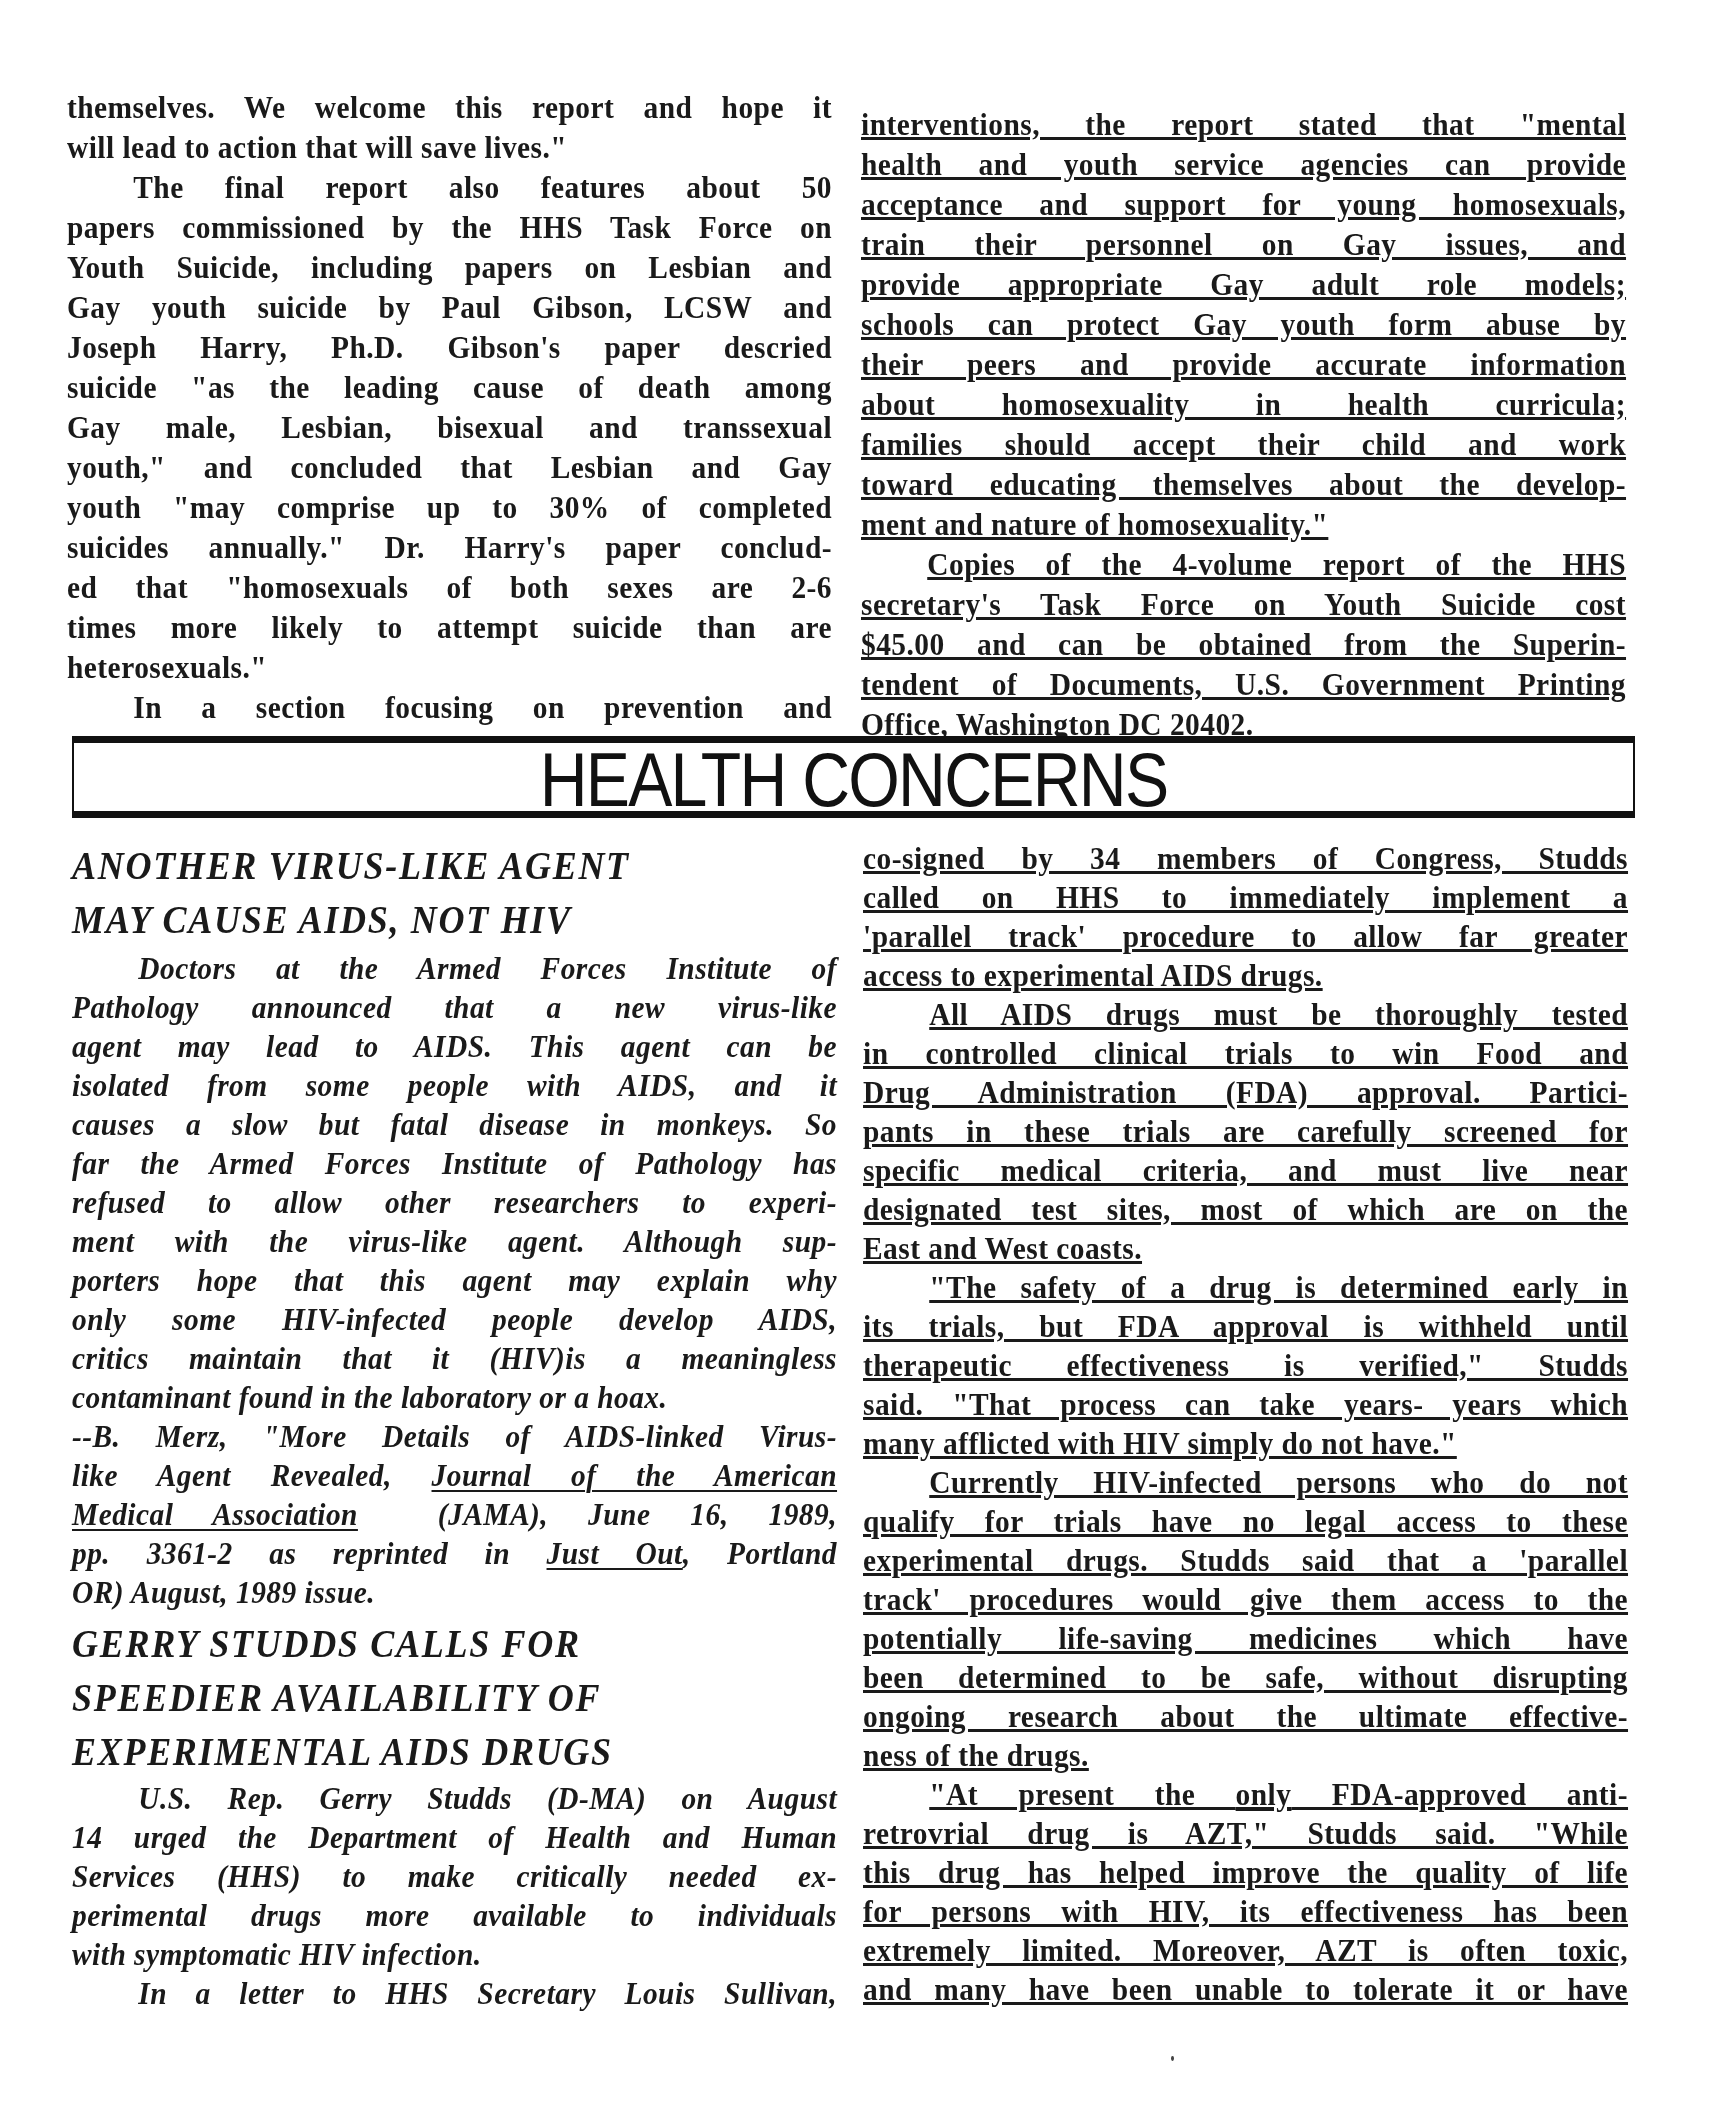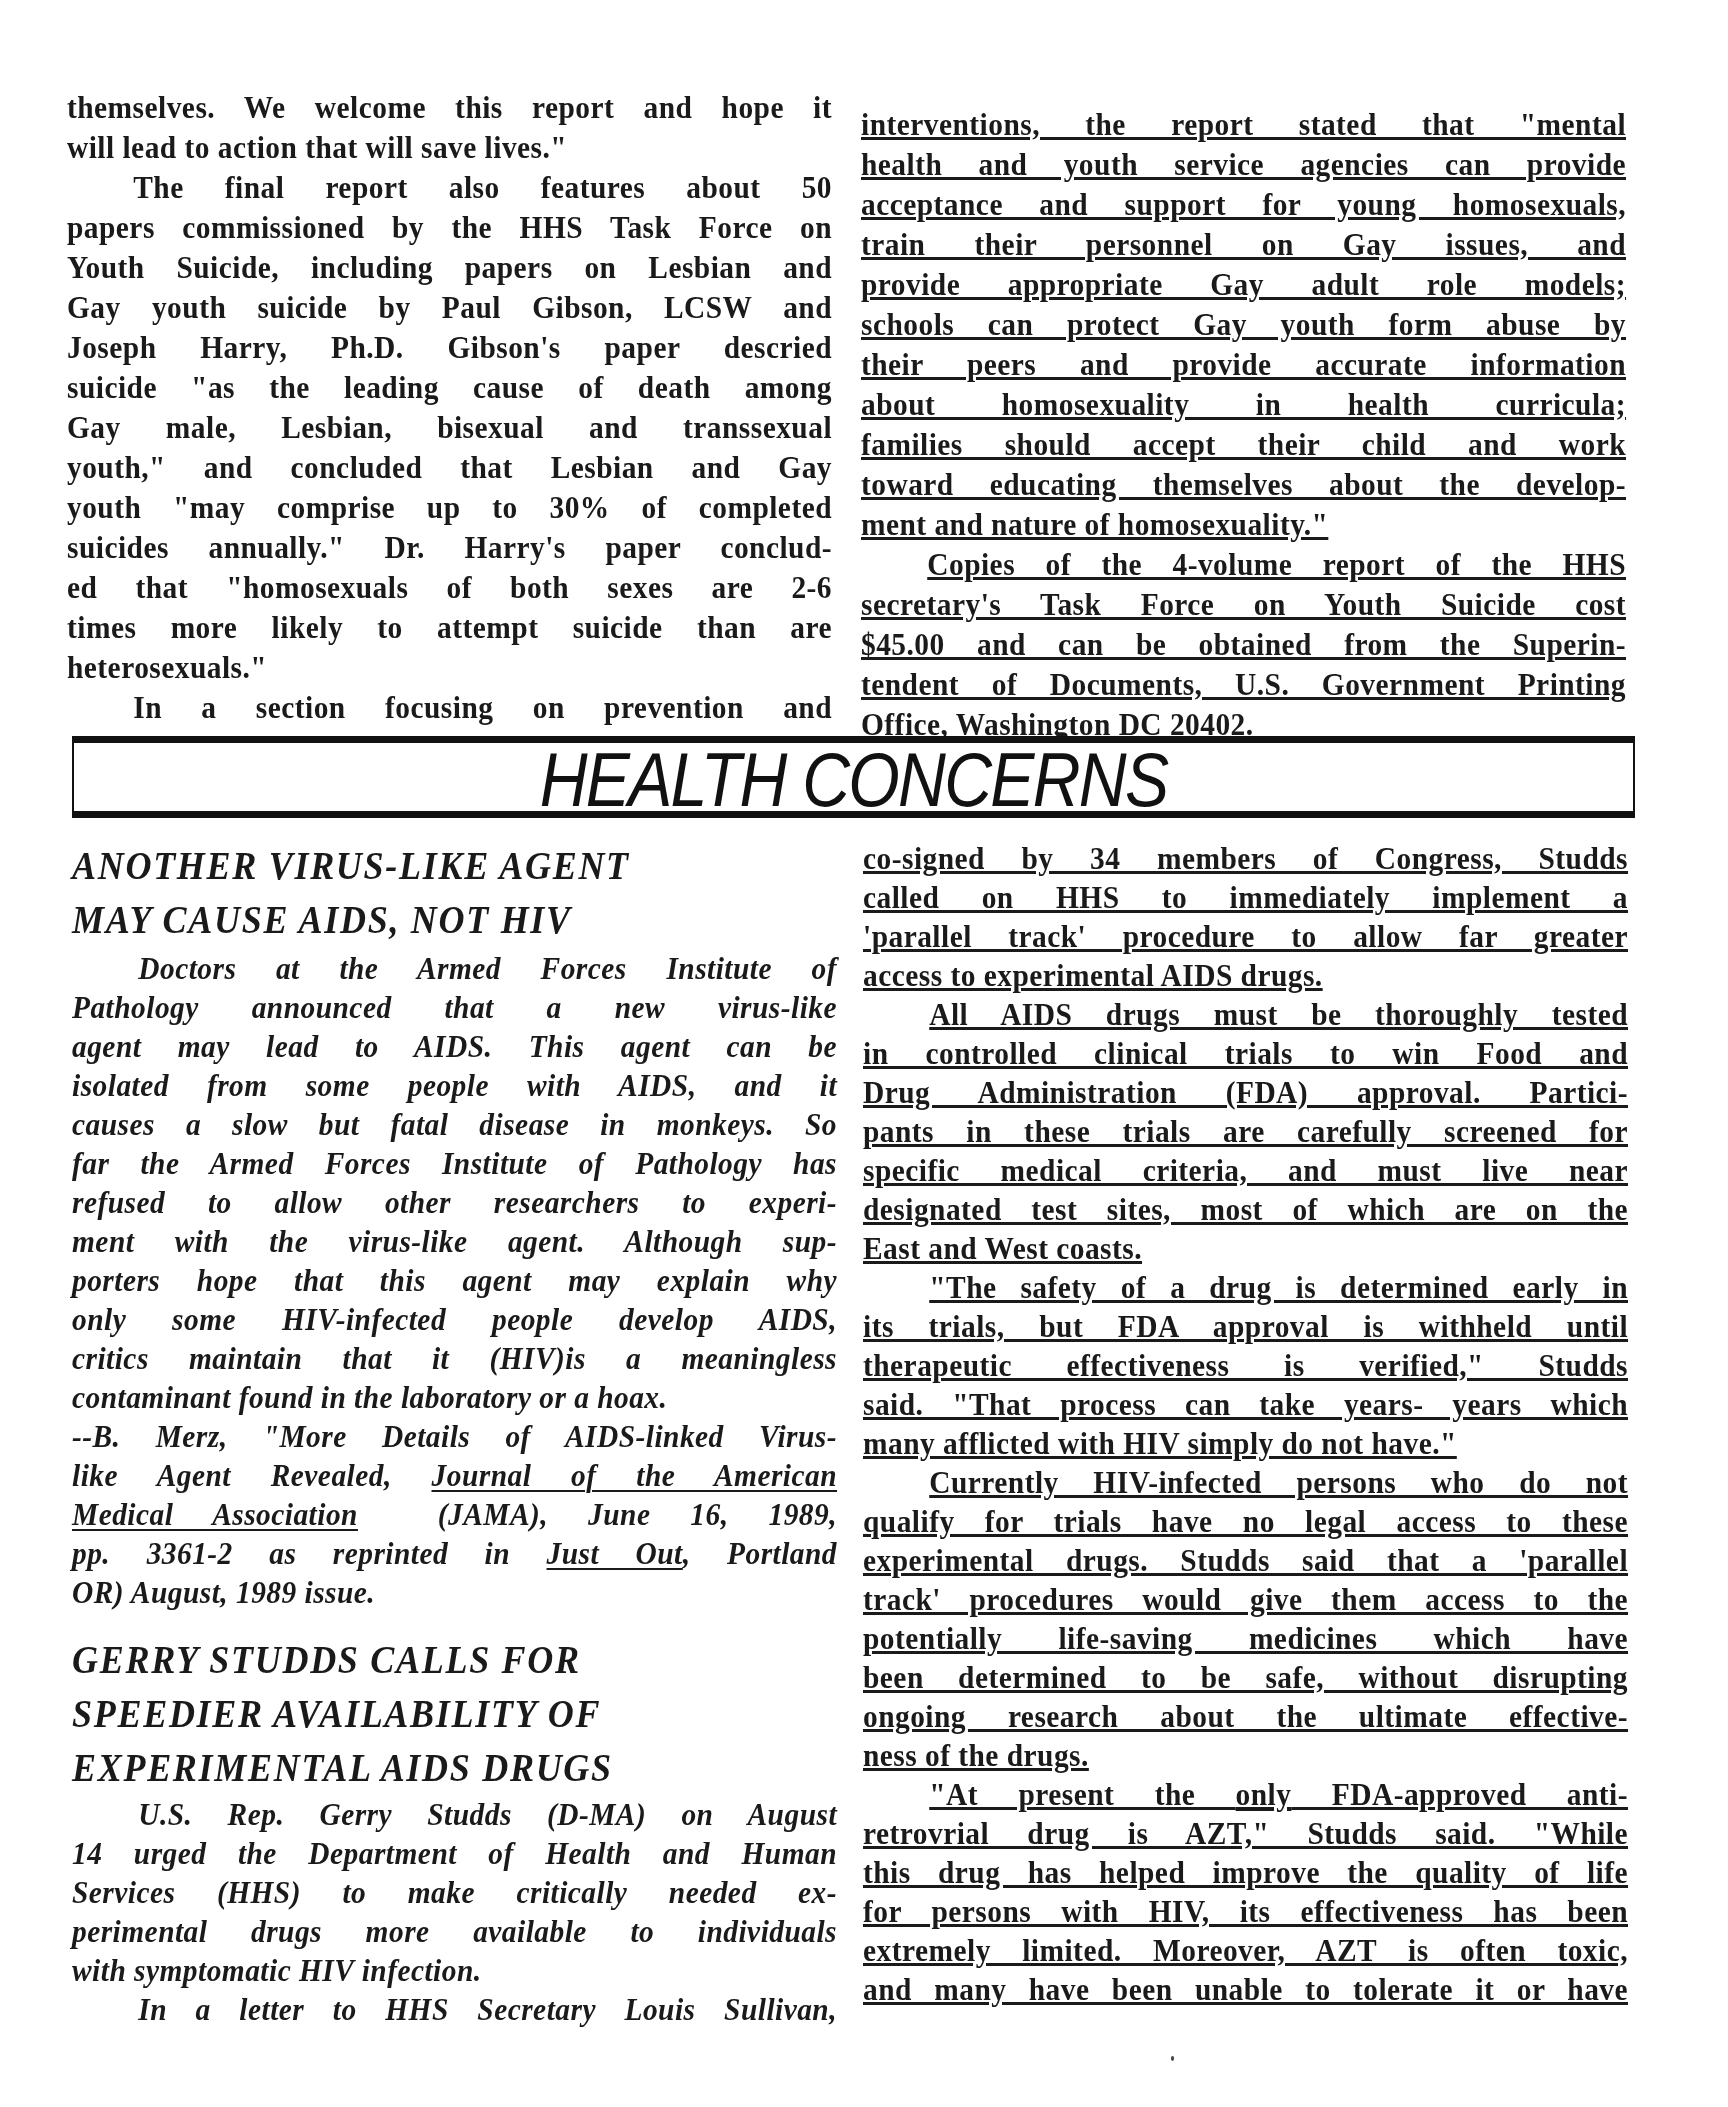--- a/index.html
+++ b/index.html
@@ -41,21 +41,20 @@
   .u { text-decoration: underline; text-decoration-thickness: 1.9px; text-underline-offset: 3.8px; }
   .banner {
     position: absolute;
     left: 72px; top: 736px;
     width: 1563px; height: 82px;
     border-left: 2.9px solid #111;
     border-right: 2.9px solid #111;
     border-top: 7.7px solid #111;
     border-bottom: 7.7px solid #111;
     box-sizing: border-box;
-    font-style: italic;
   }
   .banner-title {
     position: absolute;
     left: 0; right: 0; top: 3.8px;
     text-align: center;
     font-family: "Liberation Sans", sans-serif;
     font-size: 72px;
     line-height: 67px;
     letter-spacing: -1.9px;
     transform: scaleX(0.92) scaleY(1.05);
@@ -133,21 +132,21 @@
       <div class="line">
         <span class="u">Medical Association</span><span style="white-space:pre">  (JAMA), June 16, 1989,</span>
       </div>
       <div class="line">
         <span style="white-space:pre">pp. 3361-2 as reprinted in </span><span class="u">Just Out</span><span>, Portland</span>
       </div>
       <div class="line last">OR) August, 1989 issue.</div>
     </div>
   </div>
 
-  <div style="margin-top:21px">
+  <div style="margin-top:5px">
     <div class="headline">GERRY STUDDS CALLS FOR</div>
     <div class="headline">SPEEDIER AVAILABILITY OF</div>
     <div class="headline">EXPERIMENTAL AIDS DRUGS</div>
     <div>
         <div class="line indent">U.S. Rep. Gerry Studds (D-MA) on August</div>
         <div class="line">14 urged the Department of Health and Human</div>
         <div class="line">Services (HHS) to make critically needed ex-</div>
         <div class="line">perimental drugs more available to individuals</div>
         <div class="line last">with symptomatic HIV infection.</div>
         <div class="line indent">In a letter to HHS Secretary Louis Sullivan,</div>

